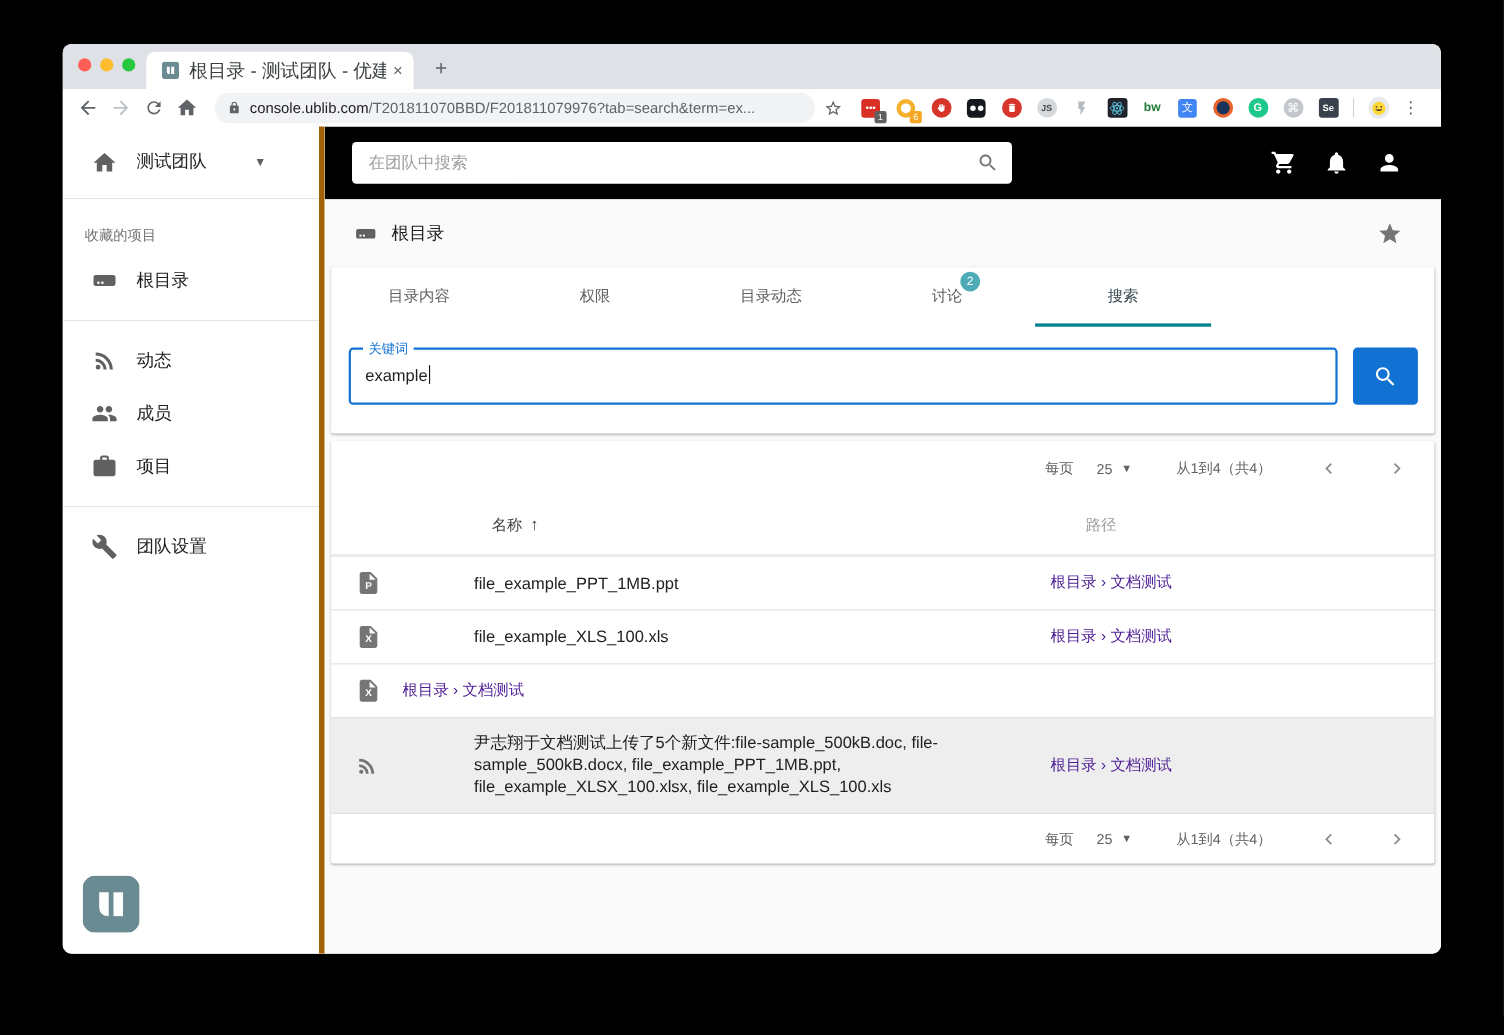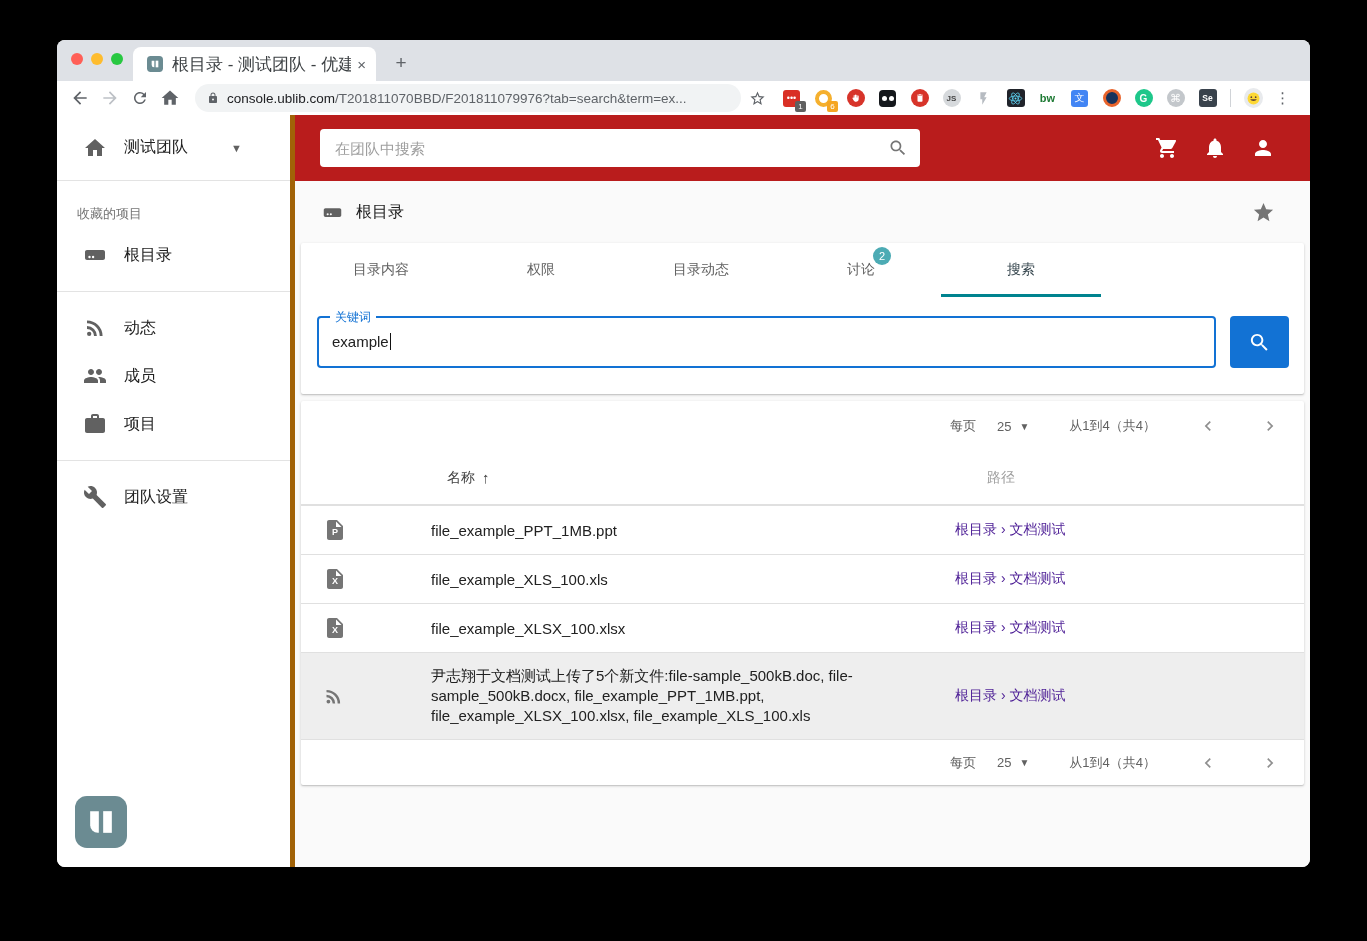--- a/index.html
+++ b/index.html
@@ -51,21 +51,21 @@
   .team-row .lbl { font-size:16px; color:#212121; margin-left:17px; }
   .team-row .caret { margin-left:auto; margin-right:48px; color:#616161; font-size:11px; }
   .side-section { margin:24px 0 0 20px; font-size:13px; color:#757575; }
   .side-item { display:flex; align-items:center; padding-left:26px; height:48px; color:#616161; }
   .side-item .lbl { font-size:16px; color:#212121; margin-left:17px; }
   .fav-item { margin-top:8px; }
   .side-div { border-top:1px solid #e3e3e3; margin-top:12px; padding-top:12px; }
   .applogo { position:absolute; left:18px; bottom:19px; width:52px; height:52px; }
 
   .main { flex:1; background:#fafafa; display:flex; flex-direction:column; overflow:hidden; }
-  .appbar { height:66px; background:#b91c1c; display:flex; align-items:center; flex:none; }
+  .appbar { height:66px; background:#000000; display:flex; align-items:center; flex:none; }
   .gsearch { margin-left:25px; width:600px; height:38px; background:#fff; border-radius:4px; display:flex; align-items:center; padding:0 12px 0 15px; }
   .gsearch input { flex:1; border:none; outline:none; font-size:15px; color:#212121; font-family:inherit; background:transparent; }
   .gsearch input::placeholder { color:#9e9e9e; }
   .gsearch .mag { color:#757575; display:flex; }
   .appbar-icons { margin-left:auto; margin-right:35px; display:flex; align-items:center; gap:24px; color:#fff; }
   .page-header { height:62px; display:flex; align-items:center; padding:0 35px 0 27px; color:#616161; flex:none; }
   .page-header .ptitle { font-size:16px; color:#212121; margin-left:13px; }
   .page-header .fav-star { margin-left:auto; color:#757575; display:flex; }
 
   .cards { padding:0 6px; }
@@ -480,21 +480,20 @@
             <span class="col-name">file_example_XLS_100.xls</span>
             <span class="col-path">根目录 › 文档测试</span>
           </div>
           <div class="trow">
             <span class="col-icon fileicon">
                 <svg class="ic" width="24" height="24">
                   <use href="#i-file"></use>
                 </svg>
                 <span class="letter">X</span>
               </span>
-            <span class="col-name">file_example_XLSX_100.xlsx</span>
             <span class="col-path">根目录 › 文档测试</span>
           </div>
           <div class="trow highlight">
             <span class="col-icon rowrss">
                 <svg class="ic" width="21" height="21">
                   <use href="#i-rss"></use>
                 </svg>
               </span>
             <span class="col-name">尹志翔于文档测试上传了5个新文件:file-sample_500kB.doc, file-sample_500kB.docx, file_example_PPT_1MB.ppt, file_example_XLSX_100.xlsx, file_example_XLS_100.xls</span>
             <span class="col-path">根目录 › 文档测试</span>

